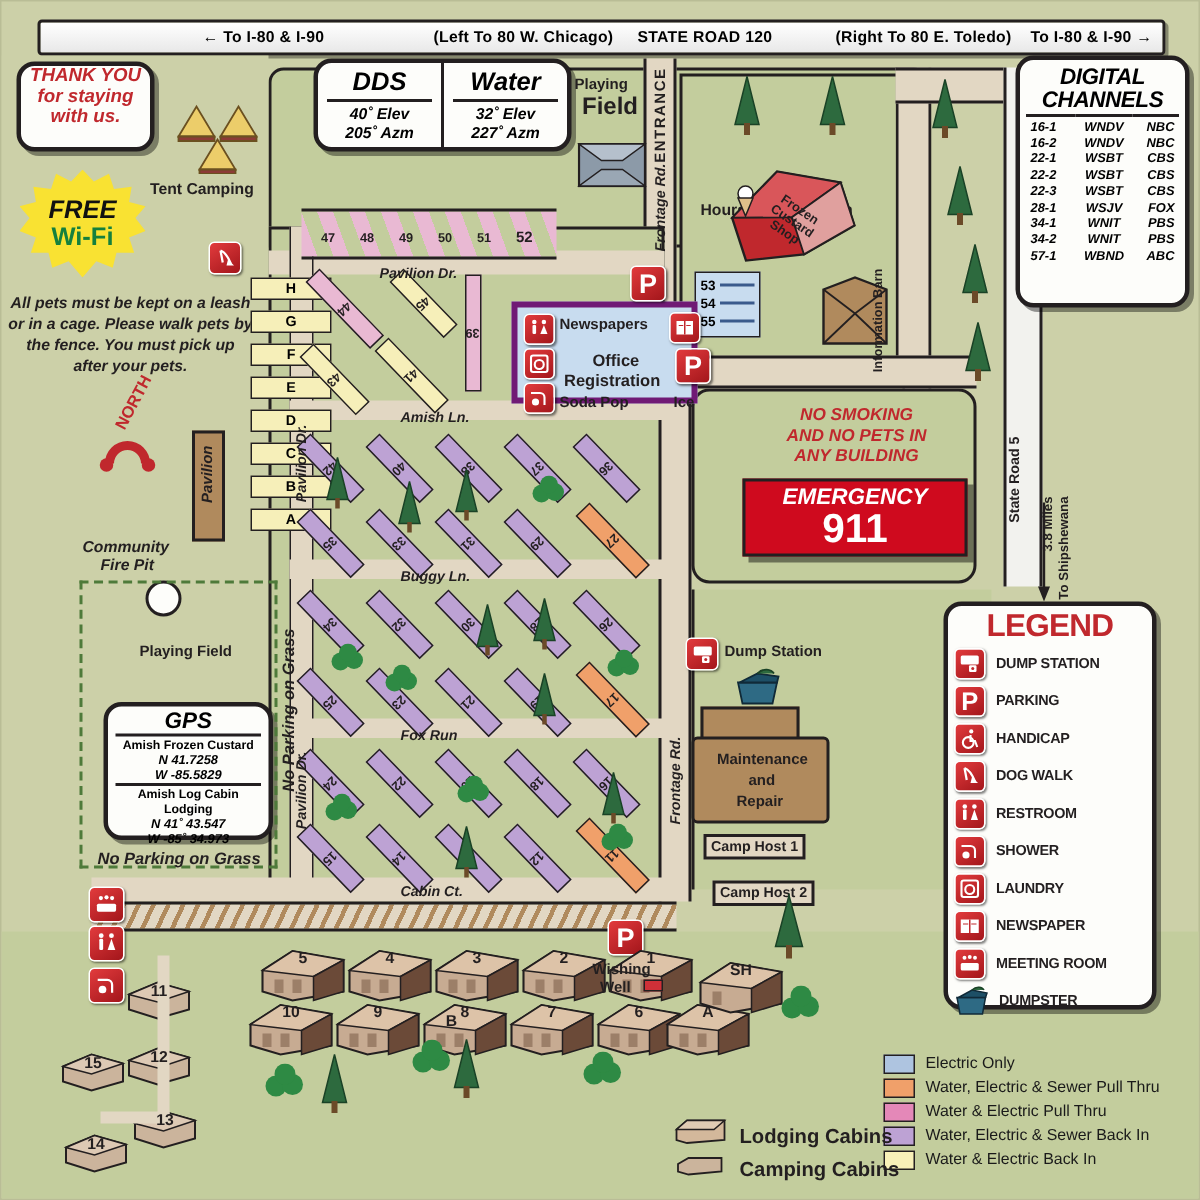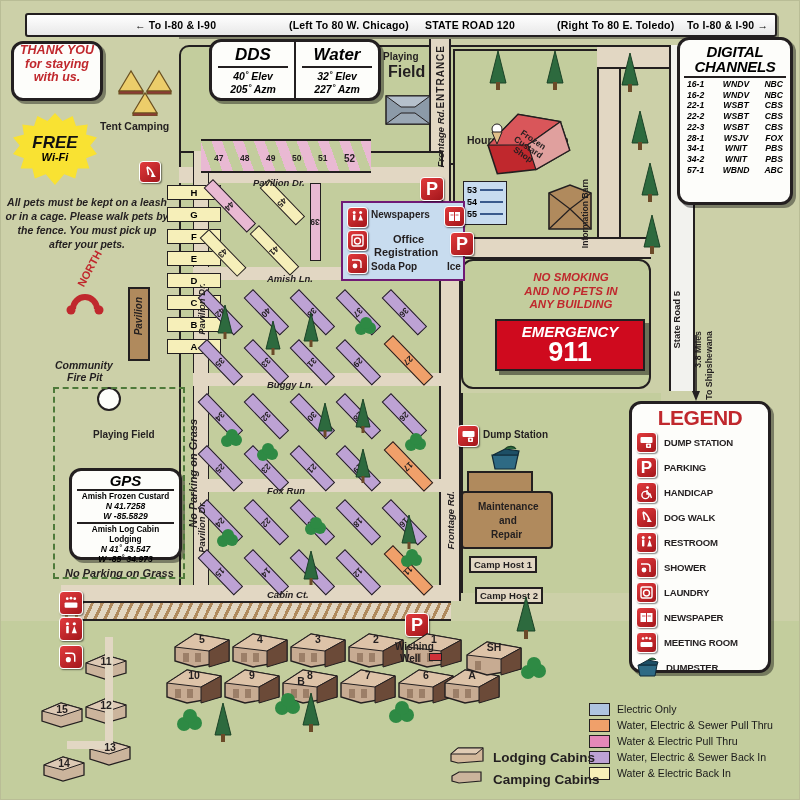--- a/index.html
+++ b/index.html
@@ -47,21 +47,21 @@
   
   #wifi { left:12px; top:112px; width:84px; height:72px; }
   #wifi .burst {
     width:100%; height:100%; background:#f9e232;
     -webkit-clip-path:polygon(50% 0%,59% 11%,71% 4%,75% 18%,89% 16%,87% 30%,100% 34%,92% 45%,100% 57%,87% 63%,91% 77%,77% 77%,74% 91%,61% 85%,50% 100%,39% 85%,26% 91%,23% 77%,9% 77%,13% 63%,0% 57%,8% 45%,0% 34%,13% 30%,11% 16%,25% 18%,29% 4%,41% 11%);
     clip-path:polygon(50% 0%,59% 11%,71% 4%,75% 18%,89% 16%,87% 30%,100% 34%,92% 45%,100% 57%,87% 63%,91% 77%,77% 77%,74% 91%,61% 85%,50% 100%,39% 85%,26% 91%,23% 77%,9% 77%,13% 63%,0% 57%,8% 45%,0% 34%,13% 30%,11% 16%,25% 18%,29% 4%,41% 11%);
     display:flex; flex-direction:column; align-items:center; justify-content:center;
     filter:drop-shadow(2px 2px 0 rgba(0,0,0,.4));
   }
   #wifi .t1 { font-size:17px; font-weight:bold; font-style:italic; color:#111; line-height:.95;}
-  #wifi .t2 { font-size:11px; font-weight:bold; font-style:italic; color:#000000; line-height:1;}
+  #wifi .t2 { font-size:17px; font-weight:bold; color:#15803d; line-height:1;}
 
   
   #pets { left:4px; top:195px; width:164px; font-size:10.5px; font-style:italic;
           font-weight:bold; line-height:1.32; text-align:center; color:#231f20; }
 
   
   #dds { left:208px; top:38px; width:172px; height:62px; display:flex; }
   #dds .col { flex:1; display:flex; flex-direction:column; align-items:center;
               justify-content:center; }
   #dds .col + .col { border-left:2px solid #231f20; }
@@ -123,22 +123,22 @@
              color:#c0282d; font-size:11.5px; font-weight:bold; font-style:italic;
              line-height:1.18; }
   #emerg { left:494px; top:318px; width:150px; height:52px; background:#cf0a1e;
            border:2px solid #231f20; box-shadow:4px 4px 0 rgba(0,0,0,.45);
            display:flex; flex-direction:column; align-items:center; justify-content:center;
            color:#fff; }
   #emerg .e1 { font-size:15px; font-weight:bold; font-style:italic; line-height:1; }
   #emerg .e2 { font-size:27px; font-weight:bold; line-height:1; }
 
   
-  #office { left:340px; top:200px; width:124px; height:80px; background:#c8dcef;
-            border:2px solid #701a75; }
+  #office { left:340px; top:200px; width:124px; height:68px; background:#c8dcef;
+            border:4px solid #701a75; }
   #office .t { position:absolute; font-size:10px; font-weight:bold; color:#231f20; }
 
   
   #s535455 { left:462px; top:180px; width:44px; height:44px; background:#c8dcef;
              border:1.5px solid #231f20; padding:2px 3px; }
   #s535455 .r { display:flex; align-items:center; height:12px; }
   #s535455 .n { font-size:9px; font-weight:bold; }
   #s535455 .l { flex:1; height:2px; background:#3a5a8c; margin-left:3px; }
 
   

